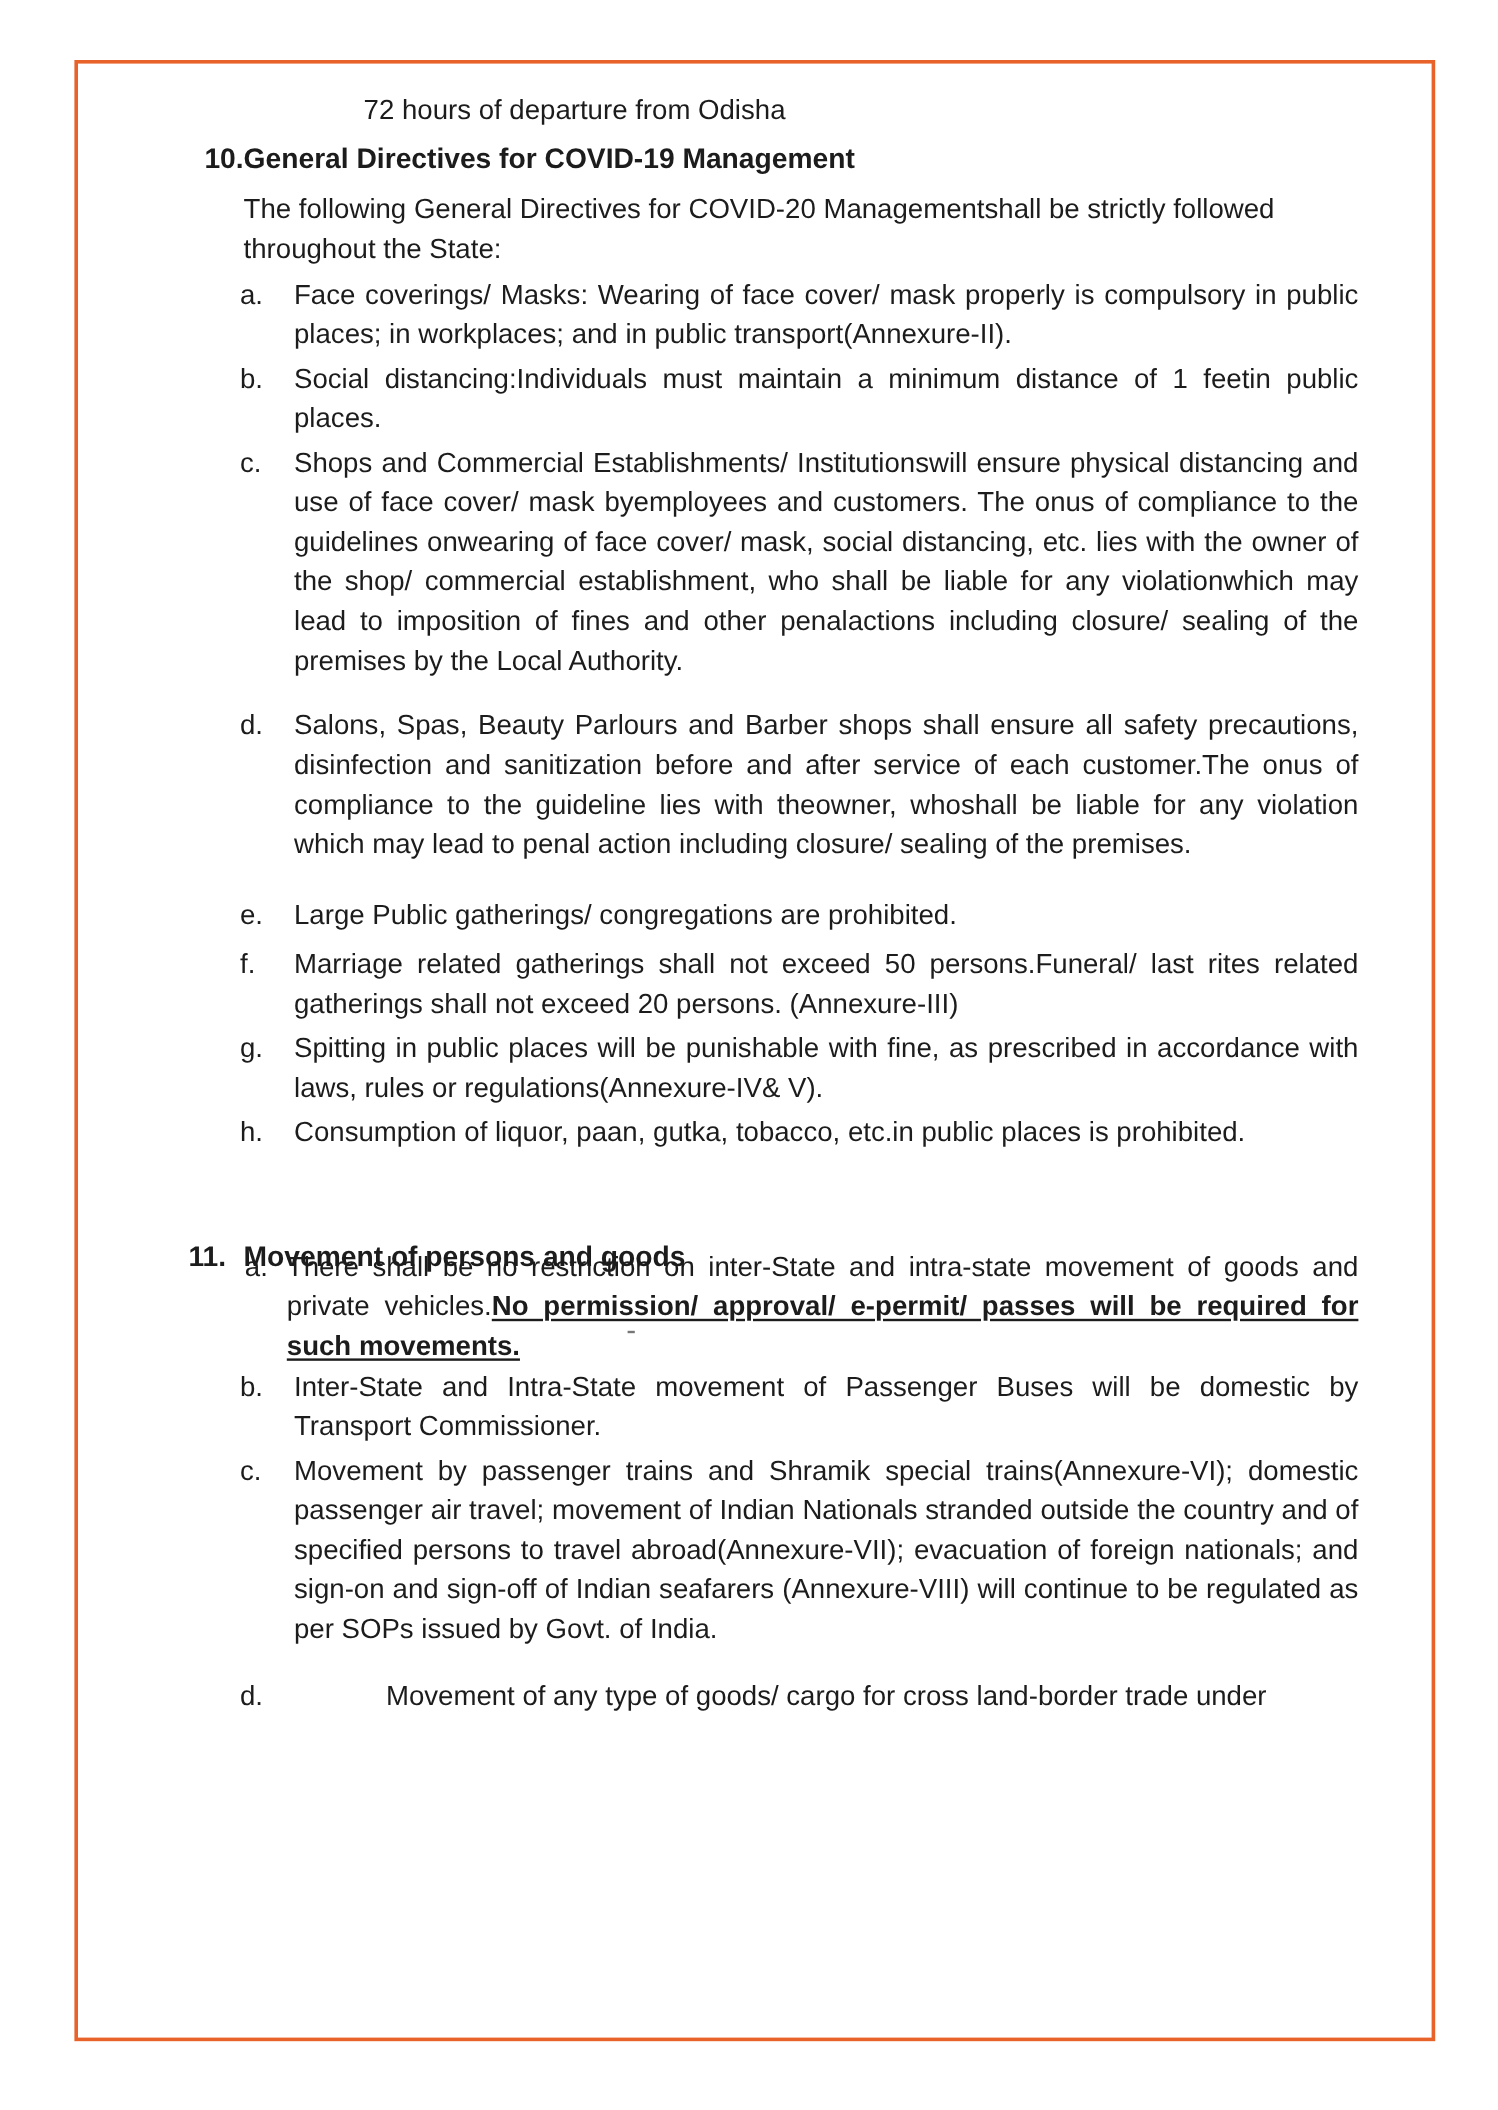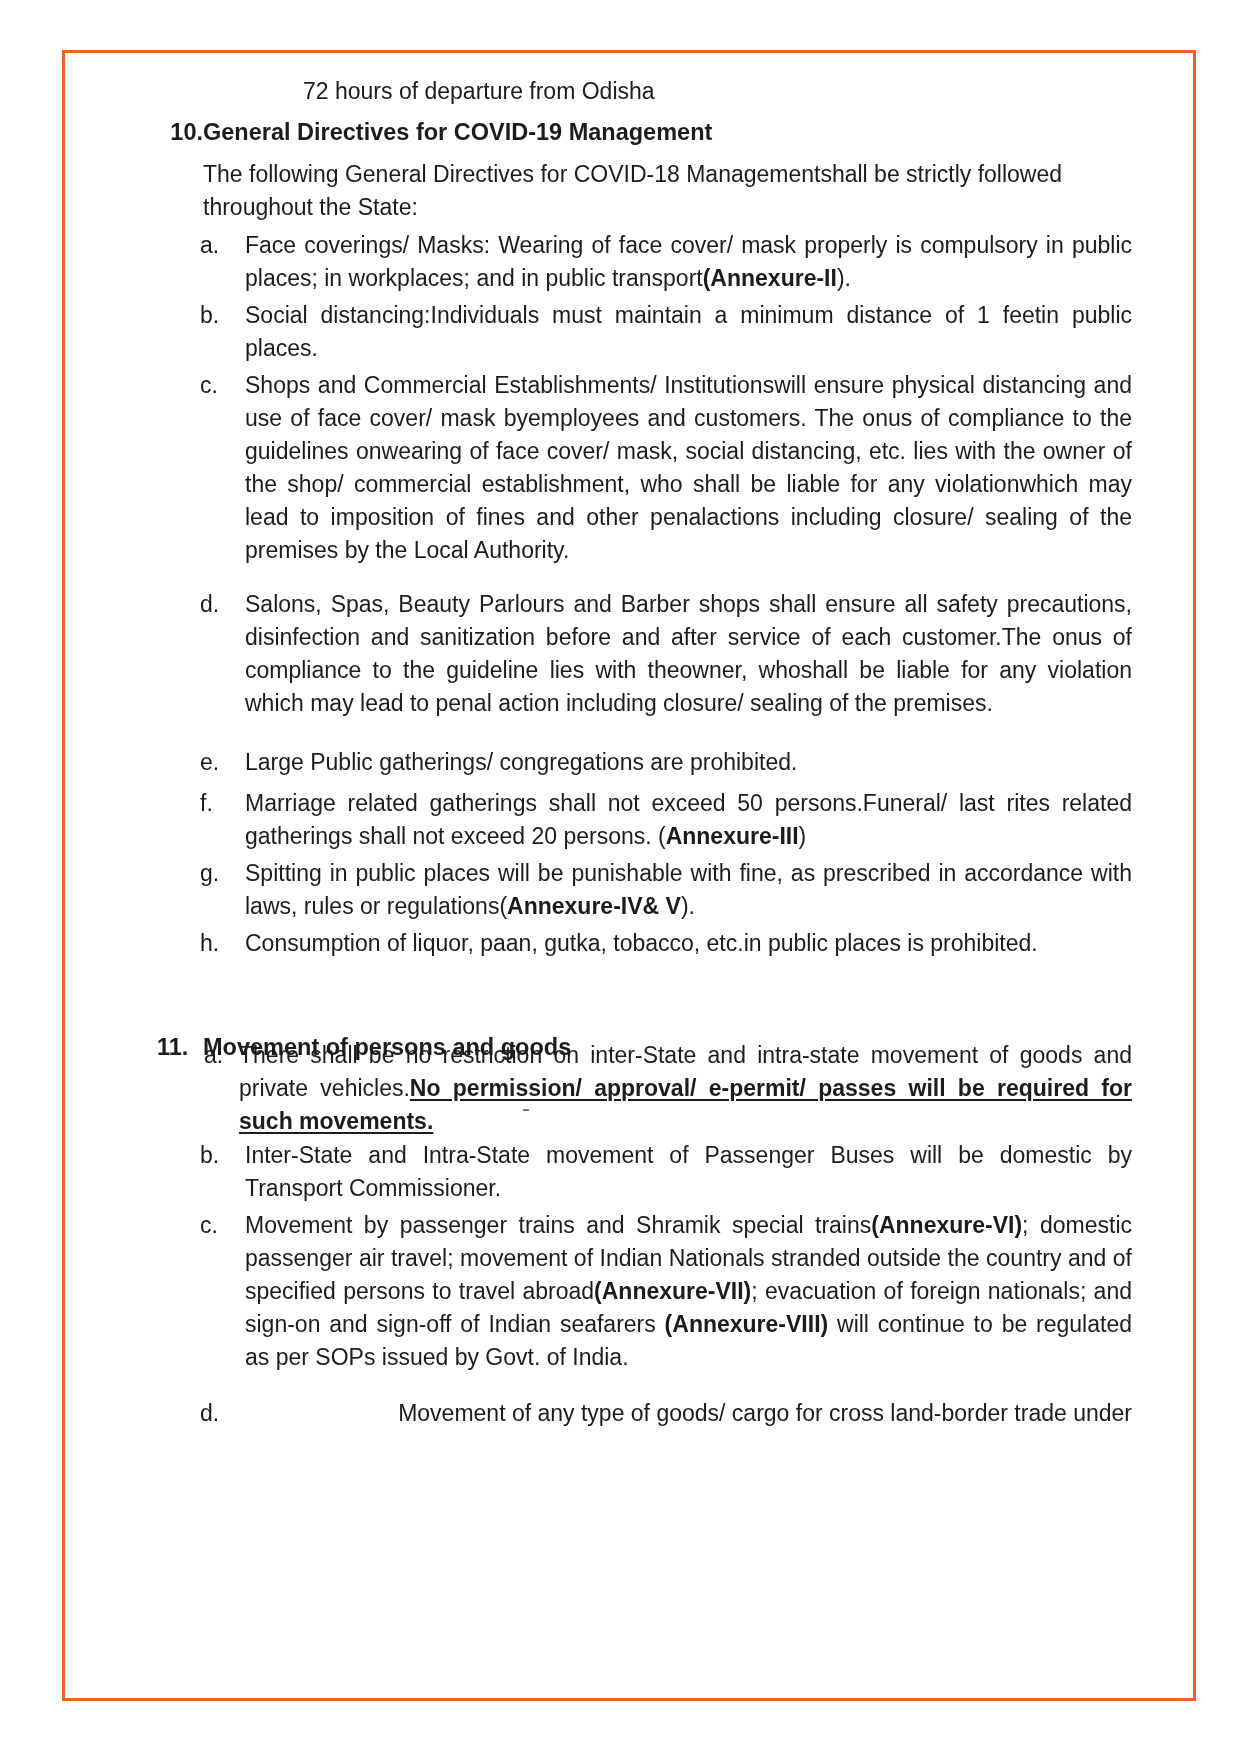--- a/index.html
+++ b/index.html
@@ -18,40 +18,40 @@
   }
   .heading .num { display: inline-block; width: 46px; }
   .para {
     position: absolute; left: 203px; width: 900px; font-size: 23px; line-height: 33px;
   }
   .item { position: absolute; left: 200px; width: 932px; font-size: 23px; line-height: 33px; }
   .item .letter { position: absolute; left: 0; top: 0; width: 40px; }
   .item .text { margin-left: 45px; text-align: justify; }
   .item.s11 .text { margin-left: 39px; }
   .item.s11 .letter { left: 4px; }
-  b { font-weight: bold; }
+  b { font-weight: normal; }
   .u { text-decoration: underline; font-weight: bold; text-decoration-thickness: 2px; text-underline-offset: 3px; }
   .mark {
     position: absolute; left: 523px; top: 1109px; width: 6px; height: 2px; background: #777;
   }
 </style>
 </head>
 <body>
 
 <div class="frame"></div>
 
 <div class="doc">
 
   <div class="line-abs" style="left:303px; top:75px;">72 hours of departure from Odisha</div>
 
   <div class="heading" style="top:116px;text-align:right;">
     <span class="num">10.</span><span>General Directives for COVID-19 Management</span>
   </div>
 
-  <div class="para" style="top:158px;">The following General Directives for COVID-18 Managementshall be strictly followed throughout the State:</div>
+  <div class="para" style="top:158px;">The following General Directives for COVID-20 Managementshall be strictly followed throughout the State:</div>
 
   <div class="item" style="top:229px;">
     <span class="letter">a.</span>
     <div class="text"><span>Face coverings/ Masks: Wearing of face cover/ mask properly is compulsory in public places; in workplaces; and in public transport</span><b>(Annexure-II</b><span>).</span></div>
   </div>
 
   <div class="item" style="top:299px;">
     <span class="letter">b.</span>
     <div class="text">Social distancing:Individuals must maintain a minimum distance of 1 feetin public places.</div>
   </div>
@@ -101,16 +101,16 @@
     <div class="text">Inter-State and Intra-State movement of Passenger Buses will be domestic by Transport Commissioner.</div>
   </div>
 
   <div class="item" style="top:1209px;">
     <span class="letter">c.</span>
     <div class="text"><span>Movement by passenger trains and Shramik special trains</span><b>(Annexure-VI)</b><span>; domestic passenger air travel; movement of Indian Nationals stranded outside the country and of specified persons to travel abroad</span><b>(Annexure-VII)</b><span>; evacuation of foreign nationals; and sign-on and sign-off of Indian seafarers </span><b>(Annexure-VIII)</b><span> will continue to be regulated as per SOPs issued by Govt. of India.</span></div>
   </div>
 
   <div class="item" style="top:1397px;">
     <span class="letter">d.</span>
-    <div class="text" style="text-align:right;">Movement of any type of goods/ cargo for cross land-border trade under</div>
+    <div class="text" style="text-align:center;">Movement of any type of goods/ cargo for cross land-border trade under</div>
   </div>
 
 </div>
 
 </body></html>

